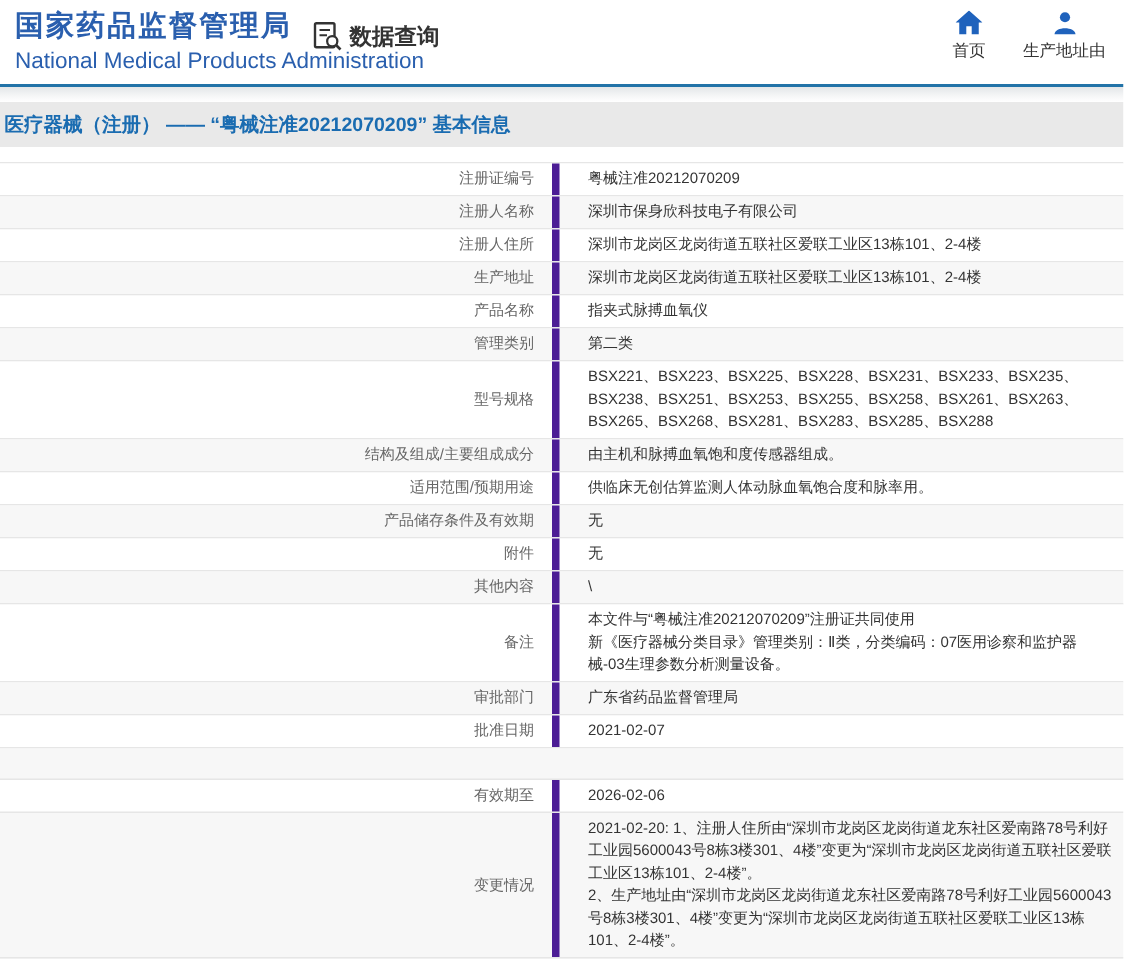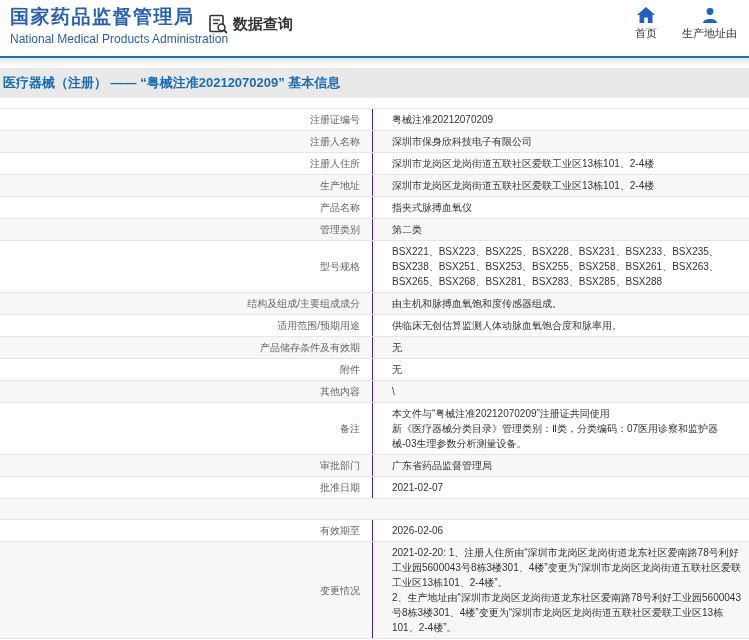--- a/index.html
+++ b/index.html
@@ -3,42 +3,42 @@
 <meta charset="utf-8">
 <style>
   * { margin:0; padding:0; box-sizing:border-box; }
   html,body { width:749px; height:640px; overflow:hidden; background:#fff;
     font-family:"Liberation Sans", sans-serif; }
 
   
   .site-header { position:relative; height:56px; background:#fff; }
   .logo { position:absolute; left:10px; top:4px; cursor:pointer; }
   .logo-cn { font-size:19px; font-weight:bold; color:#2a5fae; letter-spacing:1.5px; }
-  .logo-en { font-size:12px; color:#2a5fae; margin-top:2px; }
+  .logo-en { font-size:15px; color:#2a5fae; margin-top:2px; }
   .dq-nav { position:absolute; left:207px; top:13px; display:flex; align-items:center;
     gap:4px; font-size:15px; font-weight:bold; color:#333; cursor:pointer; }
   .hnav { position:absolute; right:12px; top:7px; display:flex; gap:16px; }
   .hnav-item { display:flex; flex-direction:column; align-items:center; gap:3px;
     font-size:11px; color:#333; cursor:pointer; min-width:40px; }
   .blue-rule { height:2px; background:#2273a8; }
   .shadow-strip { height:10px;
     background:linear-gradient(to bottom, #e3e6e8 0%, #f4f5f6 55%, #ffffff 100%); }
 
   
   .title-bar { height:30px; background:#e9e9e9; display:flex;
     align-items:center; padding-left:3px; }
   .title-bar span { font-size:13px; font-weight:bold; color:#1a6cb1; }
 
   
   .info-table { margin-top:10px; border-top:1px solid #e6e6e6; }
   .row { display:flex; align-items:stretch; border-bottom:1px solid #e6e6e6;
     background:#fff; font-size:10px; line-height:15px; min-height:21px; }
   .row.alt { background:#f7f7f7; }
   .cell-label { width:373px; padding:3px 12px 3px 2px; text-align:right; color:#666;
-    border-right:1px solid #4c1d95; display:flex; align-items:center;
+    border-right:5px solid #4c1d95; display:flex; align-items:center;
     justify-content:flex-end; }
   .cell-value { flex:1; padding:3px 8px 3px 19px; color:#333; white-space:pre-line;
     display:flex; align-items:center; }
 
   .icon-svg { display:block; }
 </style>
 </head>
 <body>
 
 <header class="site-header">

